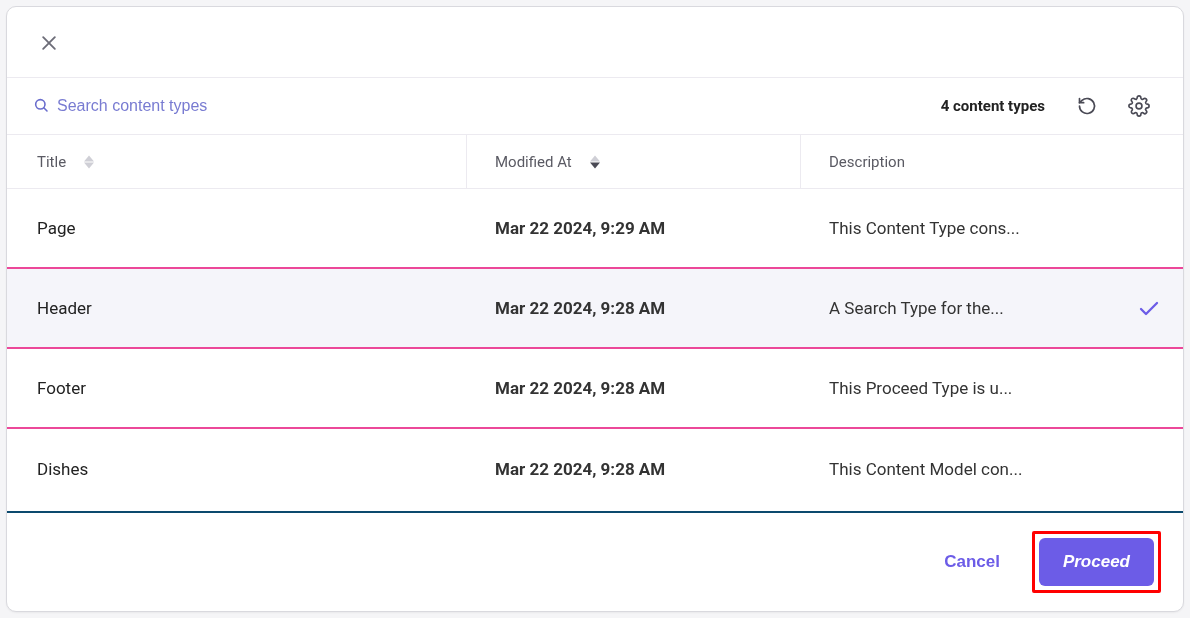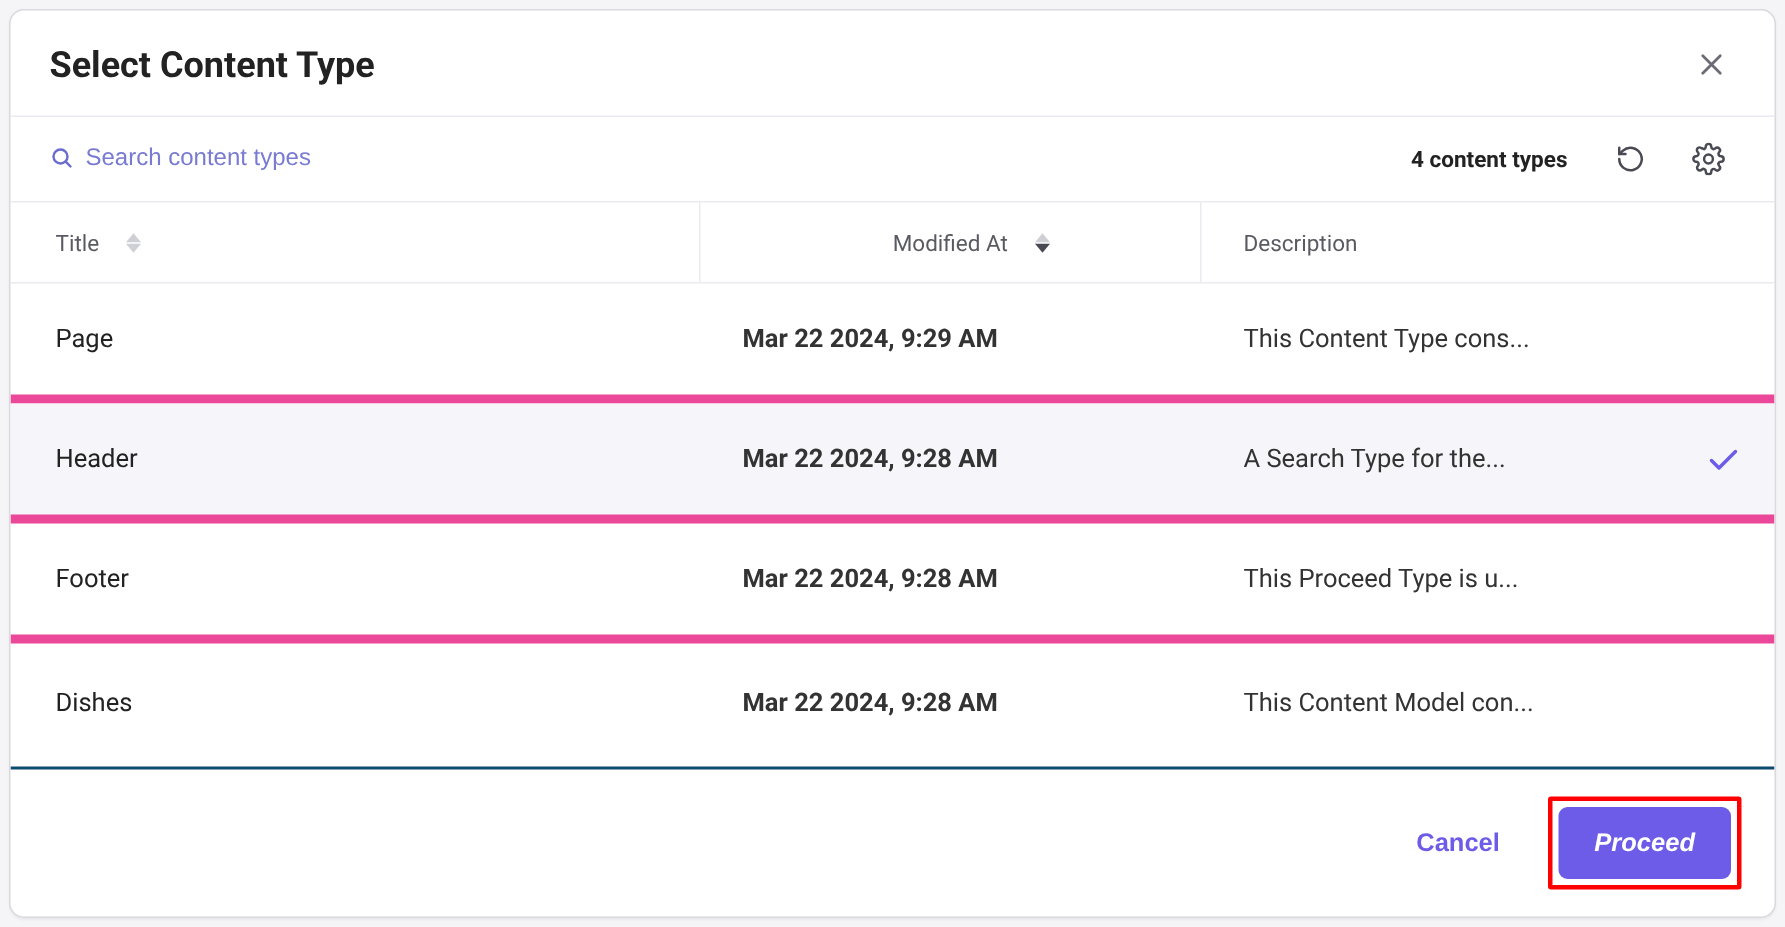--- a/index.html
+++ b/index.html
@@ -86,30 +86,30 @@
     .thead {
       display: flex;
       border-bottom: 1px solid #eceaf0;
       font-size: 15px;
       font-weight: 400;
       color: #5a5a63;
       height: 54px;
       align-items: center;
     }
     .col-title { width: 460px; padding-left: 30px; display:flex; align-items:center; gap:18px; border-right: 1px solid #eceaf0; height:100%;}
-    .col-modified { width: 334px; padding-left: 28px; display:flex; align-items:center; gap:18px; border-right: 1px solid #eceaf0; height:100%;justify-content:center;}
+    .col-modified { width: 334px; padding-left: 28px; display:flex; align-items:center; gap:18px; border-right: 1px solid #eceaf0; height:100%;}
     .col-desc { flex: 1; padding-left: 28px; display:flex; align-items:center; height:100%;}
     .sort-icon { display:inline-flex; flex-direction:column; line-height:0; }
     .sort-icon svg { display:block; }
     .tbody { flex:1; }
     .trow {
       display: flex;
       align-items: center;
       height: 80px;
-      border-bottom: 6px solid #ec4899;
+      border-bottom: 2px solid #ec4899;
       font-size: 17px;
       color: #222;
       cursor: pointer;
     }
     .trow.selected { background: #f5f5fa; }
     .cell-title { width: 460px; padding-left: 30px; border-right: 1px solid transparent; color:#222; }
     .cell-modified { width: 334px; padding-left: 28px; color:#333;font-weight:bold; }
     .cell-desc { flex:1; padding-left: 28px; color:#333; display:flex; align-items:center; justify-content:space-between; padding-right: 22px; }
     .trow.selected .cell-title, .trow.selected .cell-modified, .trow.selected .cell-desc { border-color: transparent; }
     .check-icon { color: #6c5ce7; display:flex; }
@@ -149,21 +149,20 @@
       border-radius: 2px;
       display:flex;
     }
   </style>
 </head>
 <body>
 
 <div class="modal">
 
   <div class="modal-header">
-    <div class="modal-title">Select Content Type</div>
     <div class="close-btn">
       <svg width="20" height="20" viewBox="0 0 24 24" fill="none" stroke="currentColor" stroke-width="2.2" stroke-linecap="round">
           <line x1="5" y1="5" x2="19" y2="19"></line>
           <line x1="19" y1="5" x2="5" y2="19"></line>
         </svg>
     </div>
   </div>
 
   <div class="toolbar">
     <div class="search-wrap">

